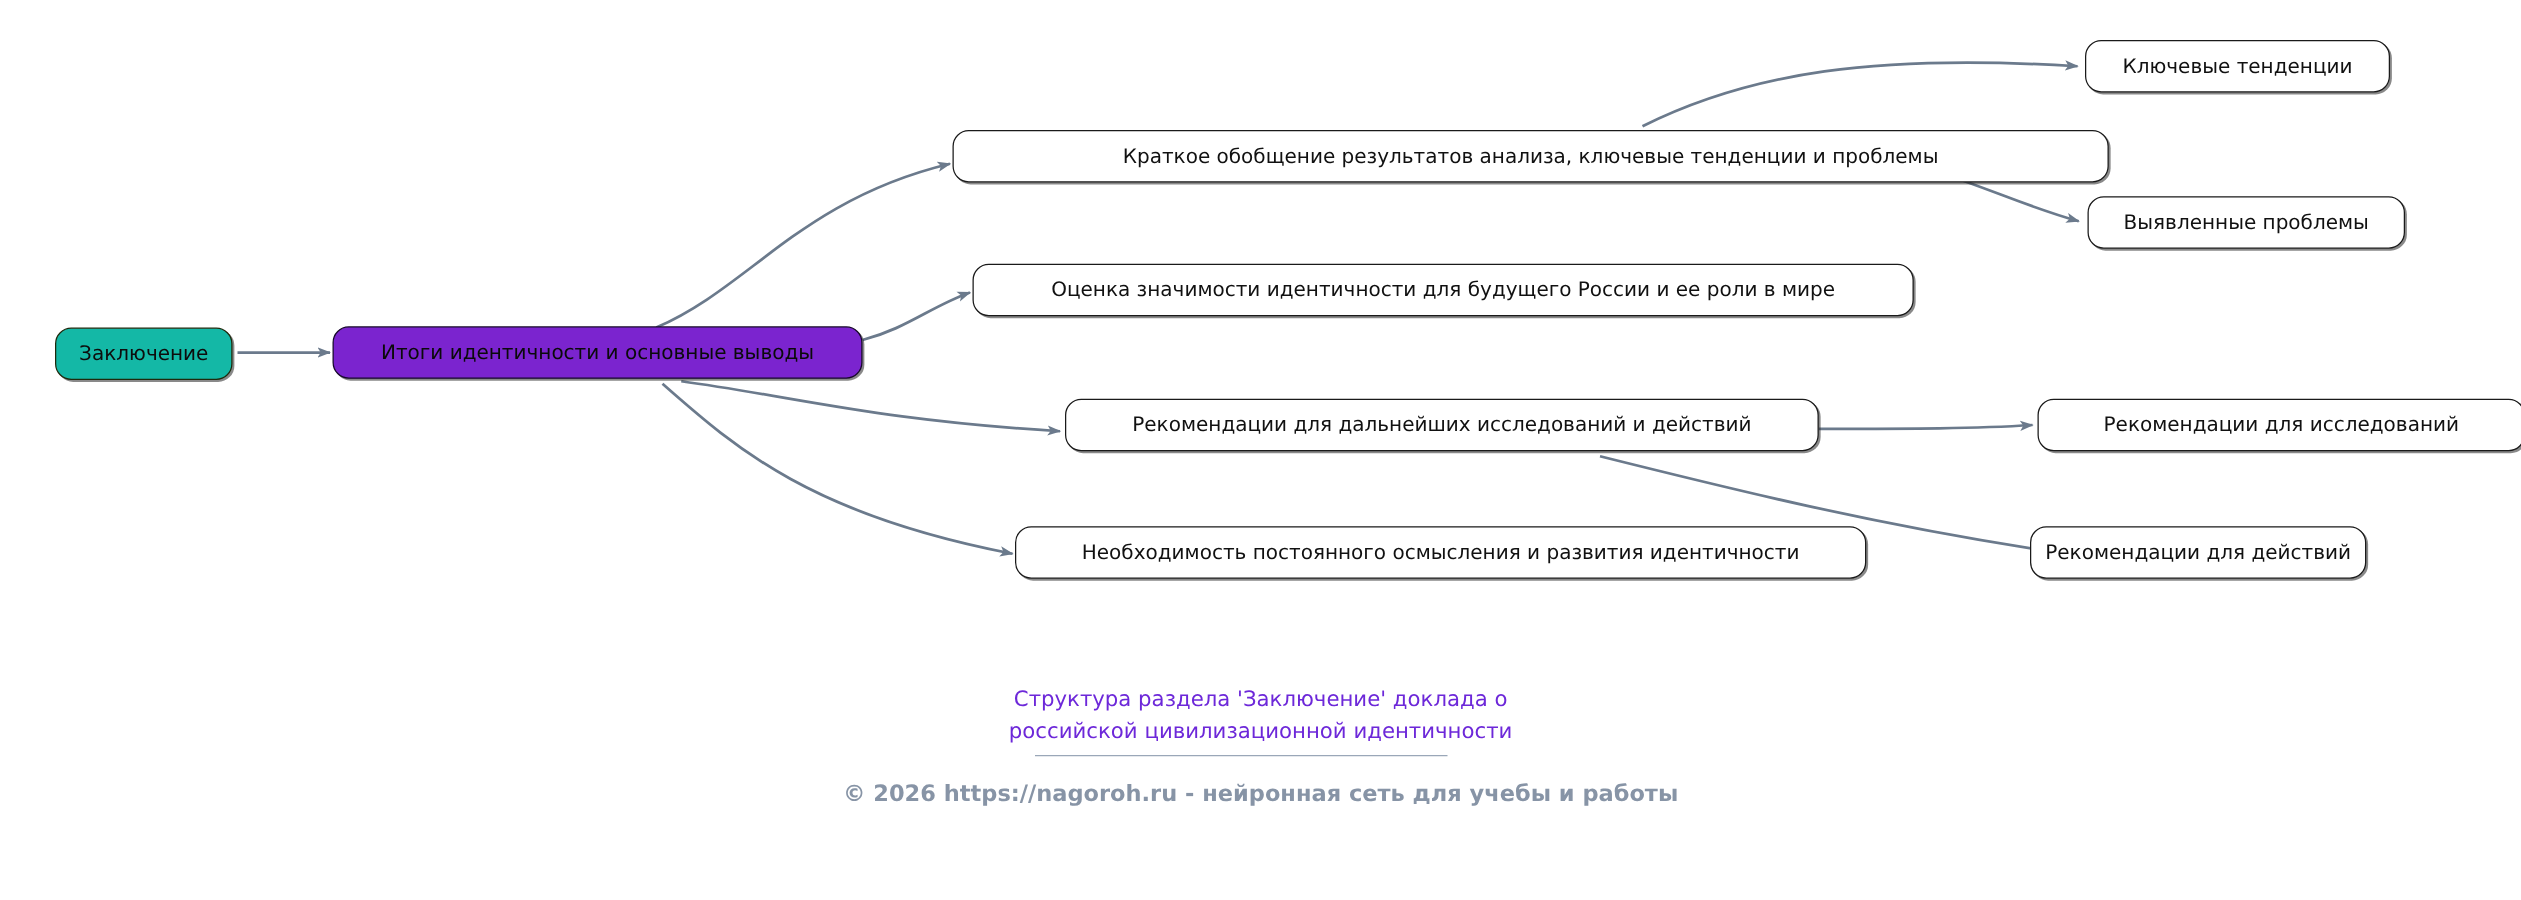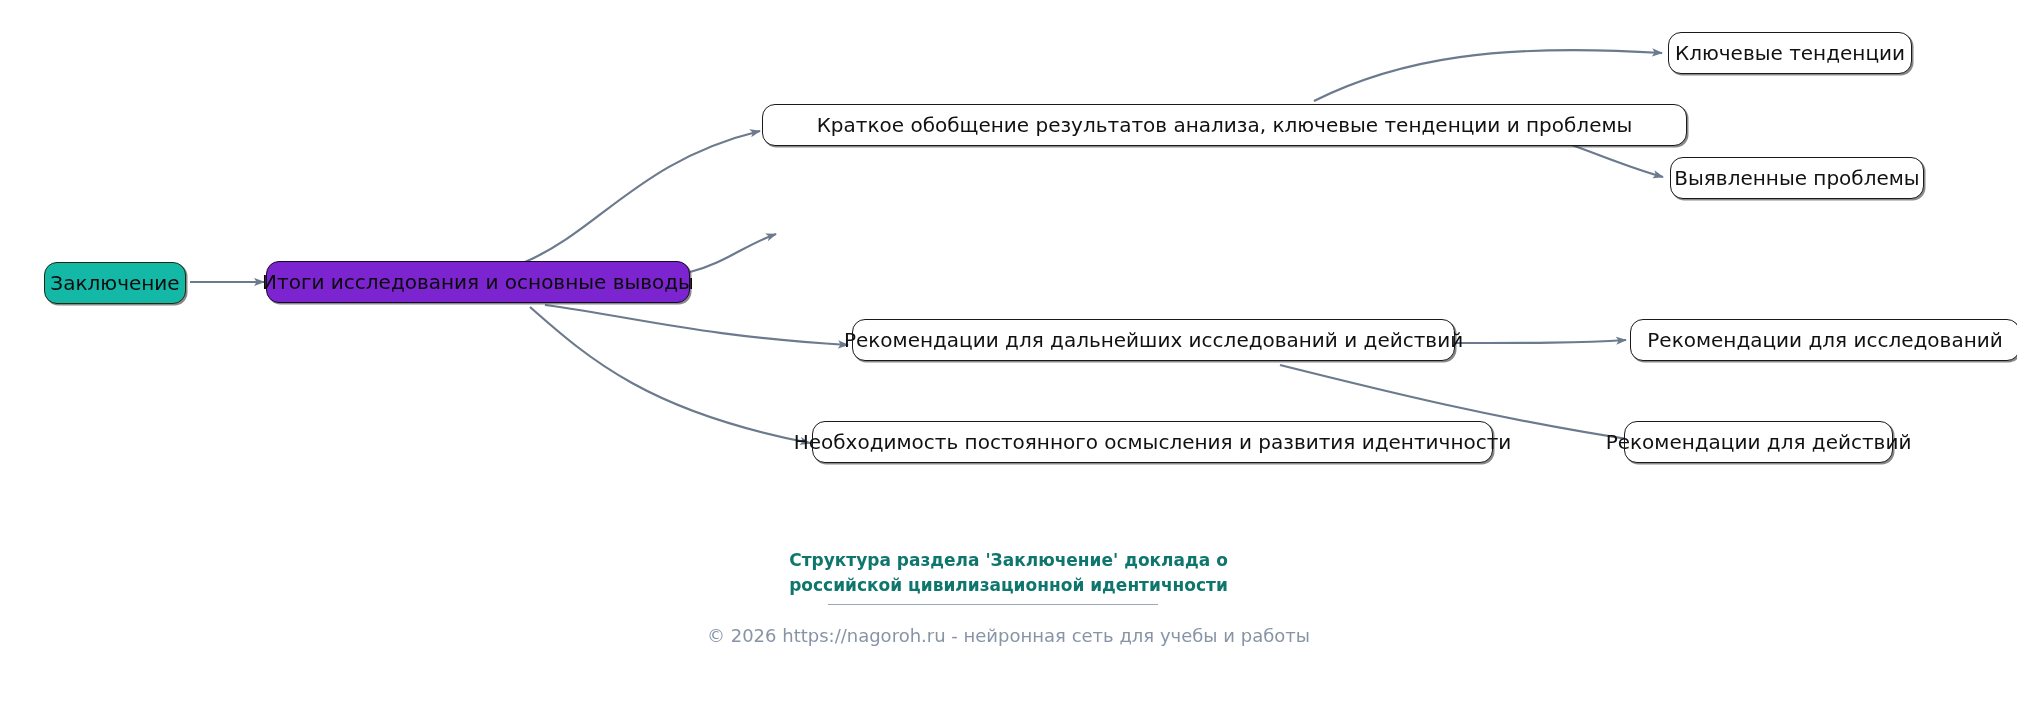--- a/index.html
+++ b/index.html
@@ -38,43 +38,43 @@
   .node {
     position: absolute;
     box-sizing: border-box;
     display: flex;
     align-items: center;
     justify-content: center;
     border: 1.6px solid #1a1a1a;
     border-radius: 13px;
     background: #ffffff;
     color: #111111;
-    font-size: 20px;
+    font-size: 16px;
     line-height: 1;
     white-space: nowrap;
     padding: 0 6px;
     box-shadow: 1.5px 1.5px 0px rgba(40,40,40,0.55);
   }
   .node.root-green {
     background: #14b8a6;
     border-color: #1f2a0d;
     color: #0d0d0d;
   }
   .node.root-purple {
     background: #7b24cf;
     border-color: #16082a;
     color: #0a0a0a;
   }
   .caption {
     position: absolute;
     left: 0;
     width: 2017px;
     text-align: center;
-    color: #0f766e;
-    font-weight: bold;
+    color: #6d28d9;
+    font-weight: normal;
     font-size: 17px;
     line-height: 1.45;
   }
   .caption-rule {
     position: absolute;
     height: 1px;
     background: #9aa7b8;
   }
   .copyright {
     position: absolute;
@@ -114,27 +114,30 @@
     <path class="edge-path" d="M1455,343 C1530,343 1580,343 1626,340" marker-end="url(#arrowhead)"></path>
 
     <path class="edge-path" d="M1280,365 C1380,390 1500,420 1640,441" marker-end="url(#arrowhead)"></path>
   </svg>
 
   <div class="node root-green" style="left:44px; top:262px; width:142px; height:42px;">
     <span>Заключение</span>
   </div>
 
   <div class="node root-purple" style="left:266px; top:261px; width:424px; height:42px;">
-    <span>Итоги исследования и основные выводы</span>
+    <span>Итоги идентичности и основные выводы</span>
   </div>
 
   <div class="node" style="left:762px; top:104px; width:925px; height:42px;">
     <span>Краткое обобщение результатов анализа, ключевые тенденции и проблемы</span>
   </div>
 
+  <div class="node" style="left:778px; top:211px; width:753px; height:42px;">
+    <span>Оценка значимости идентичности для будущего России и ее роли в мире</span>
+  </div>
 
   <div class="node" style="left:852px; top:319px; width:603px; height:42px;">
     <span>Рекомендации для дальнейших исследований и действий</span>
   </div>
 
   <div class="node" style="left:812px; top:421px; width:681px; height:42px;">
     <span>Необходимость постоянного осмысления и развития идентичности</span>
   </div>
 
   <div class="node" style="left:1668px; top:32px; width:244px; height:42px;">
@@ -153,15 +156,15 @@
     <span>Рекомендации для действий</span>
   </div>
 
   <div class="caption" style="top:548px;">
     <div>Структура раздела 'Заключение' доклада о</div>
     <div>российской цивилизационной идентичности</div>
   </div>
 
   <div class="caption-rule" style="left:828px; top:604px; width:330px;"></div>
 
-  <div class="copyright" style="top:625px;">© 2026 https://nagoroh.ru - нейронная сеть для учебы и работы</div>
+  <div class="copyright" style="top:625px;font-weight:bold;">© 2026 https://nagoroh.ru - нейронная сеть для учебы и работы</div>
 
 </div>
 
 </body></html>

